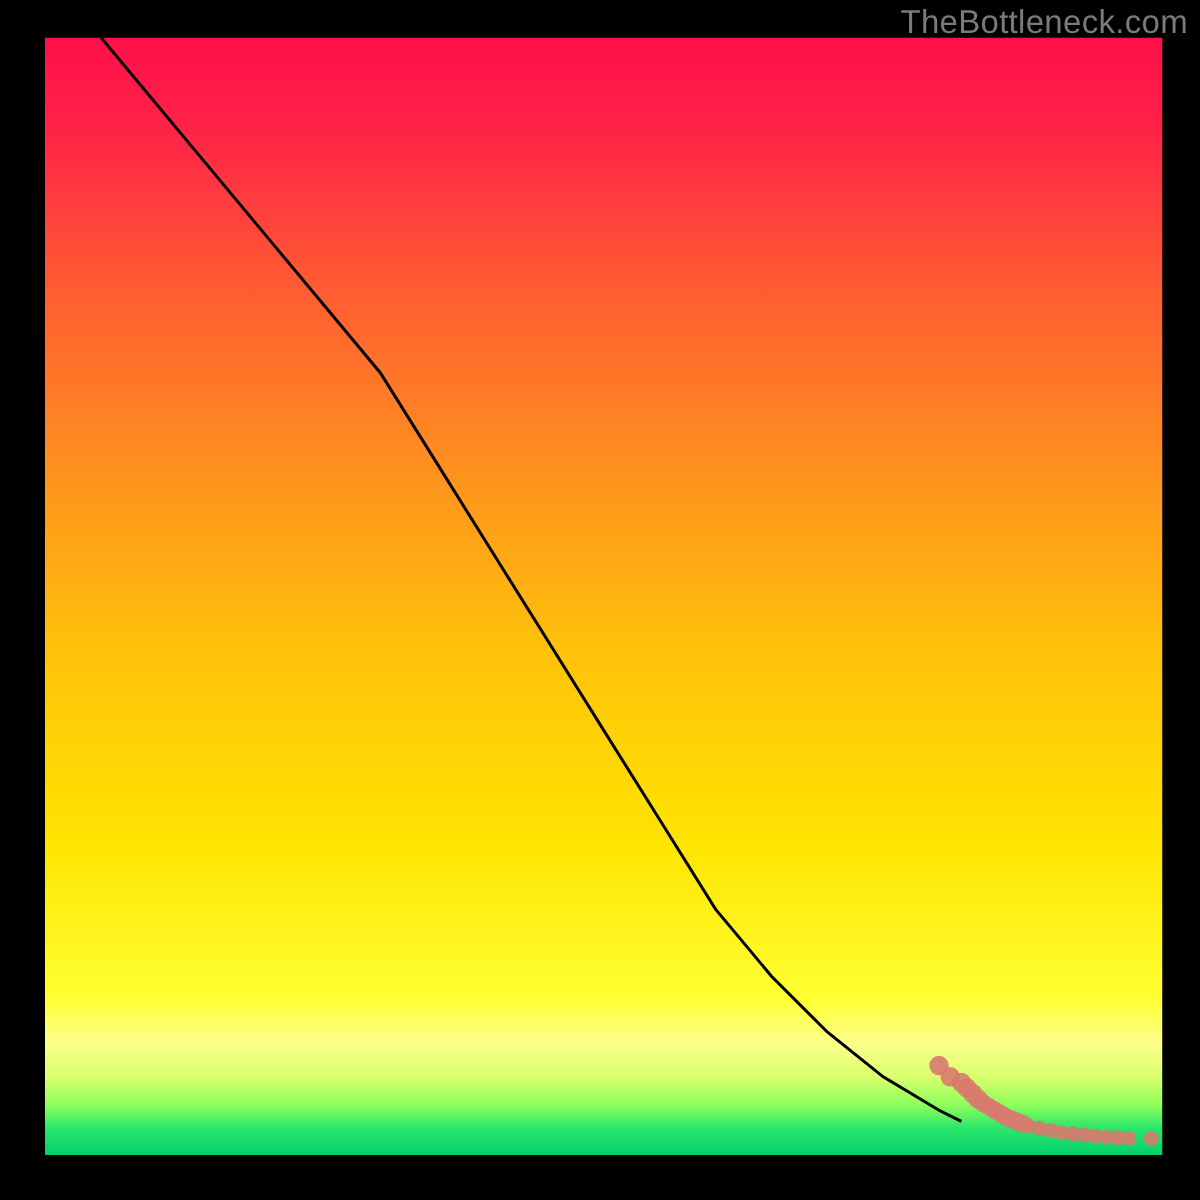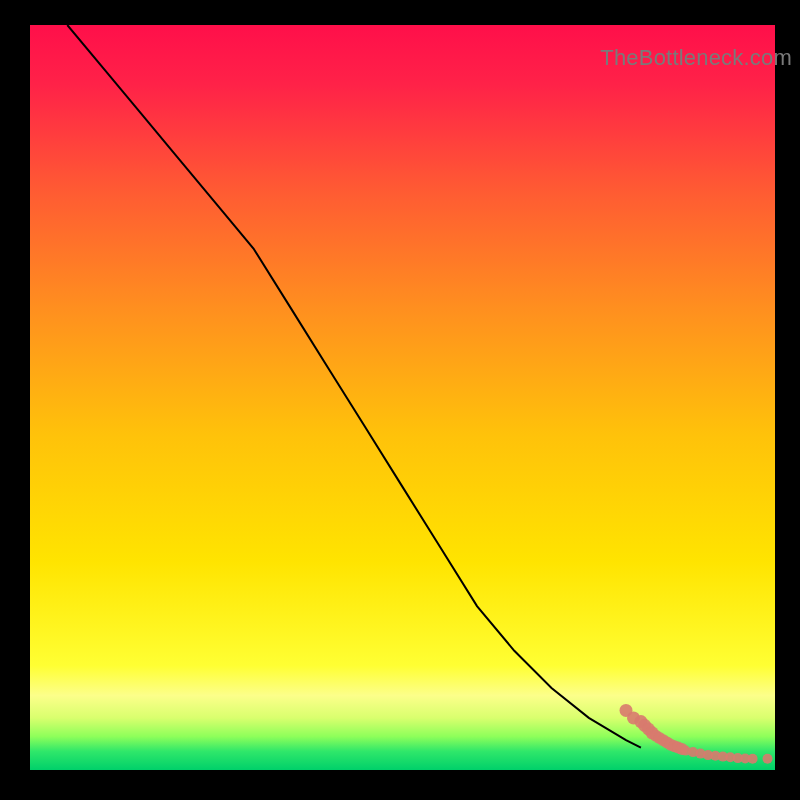--- a/index.html
+++ b/index.html
@@ -13,21 +13,20 @@
   }
   .watermark {
     position: absolute;
     top: 2px;
     right: 8px;
     color: #7a7a7a;
     font-size: 22px;
     letter-spacing: 0.2px;
     z-index: 10;
     font-weight: 500;
-    margin-top: 43px;
   }
   .plot-area {
     position: absolute;
     left: 30px;
     top: 25px;
     width: 745px;
     height: 745px;
   }
   .plot-area svg {
     display: block;

